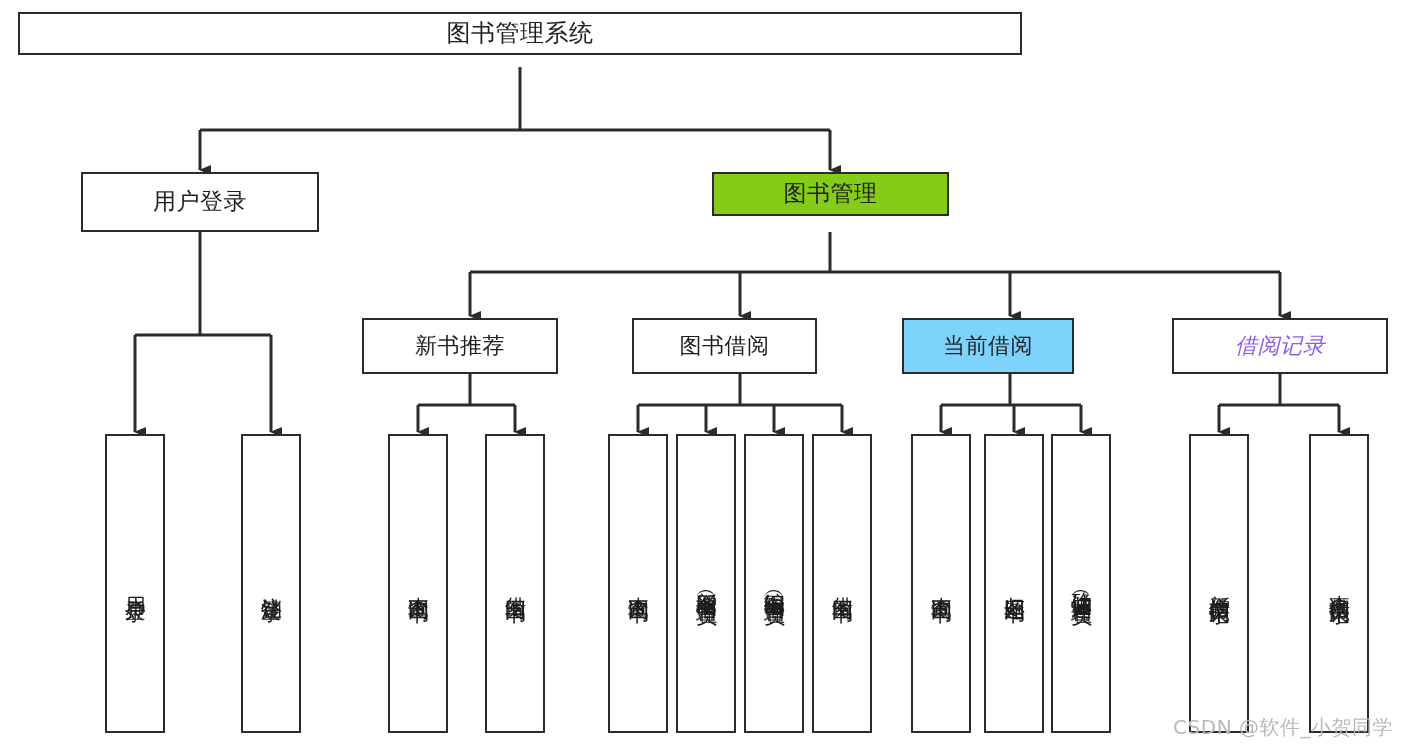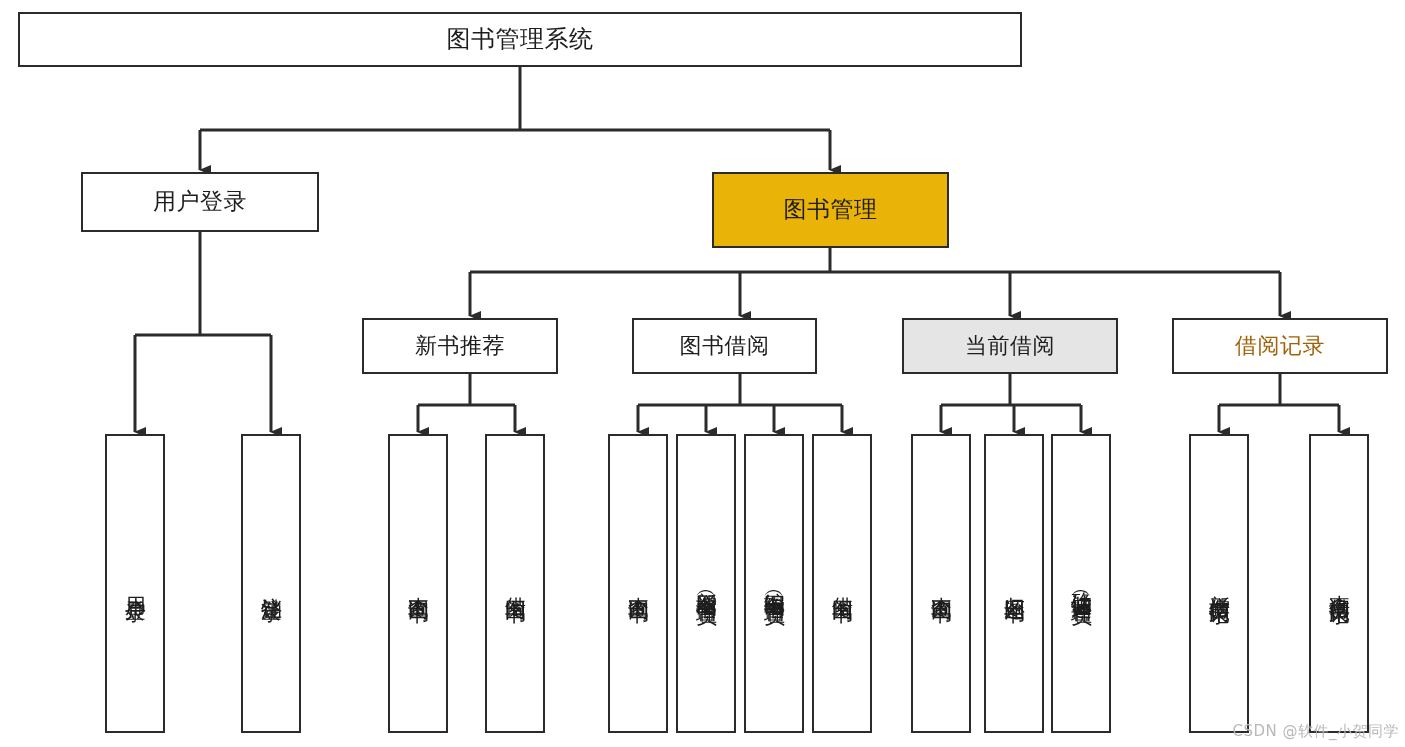--- a/index.html
+++ b/index.html
@@ -49,23 +49,23 @@
     white-space: nowrap;
     letter-spacing: 2px;
     line-height: 1;
   }
   .node-box.root .node-label { font-size: 24px; }
   .node-box.level1 .node-label { font-size: 23px; }
   .node-box.level2 .node-label { font-size: 22px; }
   .node-box.leaf .node-label { font-size: 21px; }
   #watermark {
     position: absolute;
-    right: 6px;
+    right: 12px;
     bottom: 6px;
-    font-size: 15px;
+    font-size: 20px;
     color: #b9b9b9;
     white-space: nowrap;
     pointer-events: none;
     letter-spacing: 0.5px;
     text-align: right;
   }
 </style>
 </head>
 <body>
 
@@ -108,40 +108,40 @@
         <line x1="1014" y1="405" x2="1014" y2="432" marker-end="url(#arrowhead)"></line>
         <line x1="1081" y1="405" x2="1081" y2="432" marker-end="url(#arrowhead)"></line>
         <line x1="1280" y1="374" x2="1280" y2="405"></line>
         <line x1="1219" y1="405" x2="1339" y2="405"></line>
         <line x1="1219" y1="405" x2="1219" y2="432" marker-end="url(#arrowhead)"></line>
         <line x1="1339" y1="405" x2="1339" y2="432" marker-end="url(#arrowhead)"></line>
       </g>
   </svg>
 
   <div id="nodes-layer">
-      <div class="node-box root" style="left: 18px; top: 12px; width: 1004px; height: 55px; border-color: rgb(43, 43, 43); background: rgb(255, 255, 255);">
+      <div class="node-box root" style="left: 18px; top: 12px; width: 1004px; height: 43px; border-color: rgb(43, 43, 43); background: rgb(255, 255, 255);">
         <span class="node-label" style="color: rgb(29, 29, 29);">图书管理系统</span>
       </div>
       <div class="node-box level1" style="left: 81px; top: 172px; width: 238px; height: 60px; border-color: rgb(43, 43, 43); background: rgb(255, 255, 255);">
         <span class="node-label" style="color: rgb(29, 29, 29);">用户登录</span>
       </div>
-      <div class="node-box level1" style="left: 712px; top: 172px; width: 237px; height: 76px; border-color: rgb(43, 43, 43); background: #eab308;">
+      <div class="node-box level1" style="left: 712px; top: 172px; width: 237px; height: 44px; border-color: rgb(43, 43, 43); background: #84cc16;">
         <span class="node-label" style="color: rgb(29, 29, 29);">图书管理</span>
       </div>
       <div class="node-box level2" style="left: 362px; top: 318px; width: 196px; height: 56px; border-color: rgb(43, 43, 43); background: rgb(255, 255, 255);">
         <span class="node-label" style="color: rgb(29, 29, 29);">新书推荐</span>
       </div>
       <div class="node-box level2" style="left: 632px; top: 318px; width: 185px; height: 56px; border-color: rgb(43, 43, 43); background: rgb(255, 255, 255);">
         <span class="node-label" style="color: rgb(29, 29, 29);">图书借阅</span>
       </div>
-      <div class="node-box level2" style="left: 902px; top: 318px; width: 216px; height: 56px; border-color: rgb(43, 43, 43); background: #e5e5e5;">
+      <div class="node-box level2" style="left: 902px; top: 318px; width: 172px; height: 56px; border-color: rgb(43, 43, 43); background: #7dd3fc;">
         <span class="node-label" style="color: rgb(29, 29, 29);">当前借阅</span>
       </div>
       <div class="node-box level2" style="left: 1172px; top: 318px; width: 216px; height: 56px; border-color: rgb(43, 43, 43); background: rgb(255, 255, 255);">
-        <span class="node-label" style="color: #a16207;">借阅记录</span>
+        <span class="node-label" style="color: #8b5cf6; font-style: italic;">借阅记录</span>
       </div>
       <div class="node-box leaf vertical" style="left: 105px; top: 434px; width: 60px; height: 299px; border-color: rgb(43, 43, 43); background: rgb(255, 255, 255);">
         <span class="node-label" style="color: rgb(29, 29, 29);">用户登录</span>
       </div>
       <div class="node-box leaf vertical" style="left: 241px; top: 434px; width: 60px; height: 299px; border-color: rgb(43, 43, 43); background: rgb(255, 255, 255);">
         <span class="node-label" style="color: rgb(29, 29, 29);">注销登录</span>
       </div>
       <div class="node-box leaf vertical" style="left: 388px; top: 434px; width: 60px; height: 299px; border-color: rgb(43, 43, 43); background: rgb(255, 255, 255);">
         <span class="node-label" style="color: rgb(29, 29, 29);">查询图书</span>
       </div>

